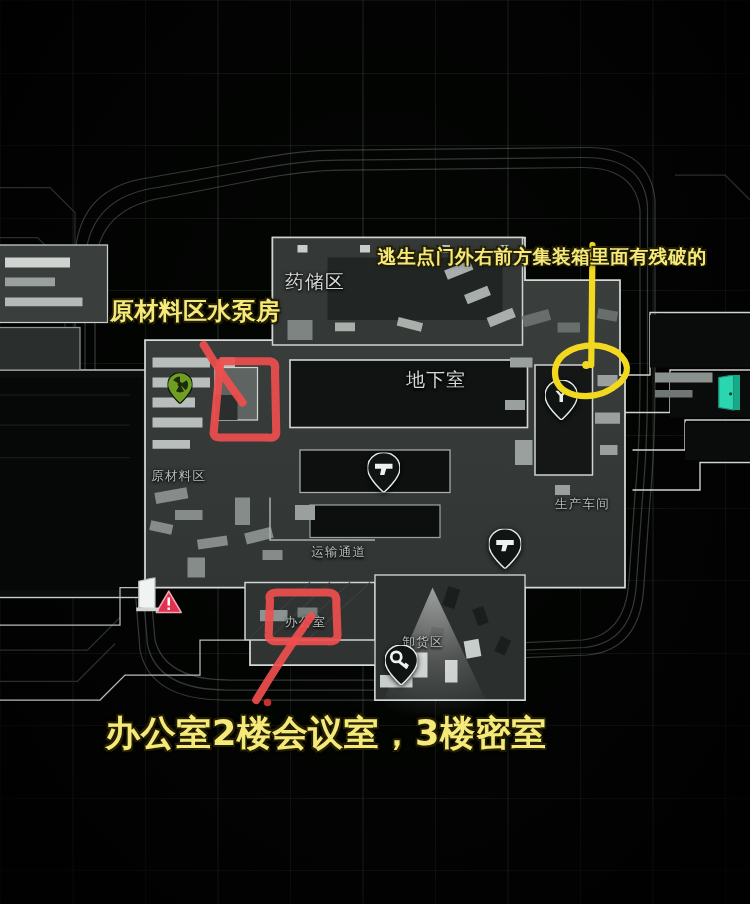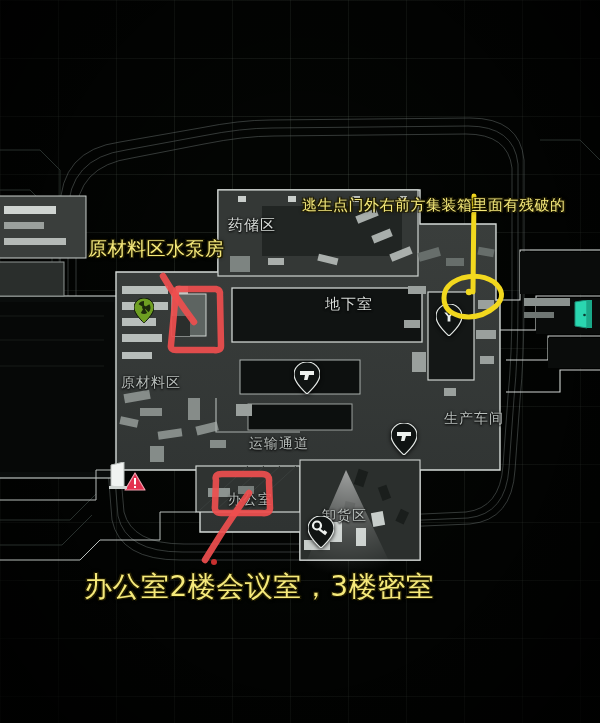--- a/index.html
+++ b/index.html
@@ -24,41 +24,41 @@
 
   
   #map-layer { position:absolute; inset:0; }
 
   
   .room-label{
     position:absolute; color:#d7dbd8; font-size:15px; letter-spacing:1px;
     text-shadow:0 0 3px #000,0 1px 2px #000; white-space:nowrap;
     pointer-events:none;
   }
-  .room-label.dim{ color:#b9bfbc; font-size:14px; }
+  .room-label.dim{ color:#b9bfbc; font-size:10px; }
 
   
   .pin{
     position:absolute; width:26px; height:32px;
   }
   .pin svg{ display:block; filter:drop-shadow(0 1px 2px rgba(0,0,0,.9)); }
 
   .door-marker{
     position:absolute; width:22px; height:30px;
   }
 
   .warn-marker{ position:absolute; width:22px; height:20px; }
 
   .rad-marker{ position:absolute; width:20px; height:25px; }
 
   
   #annotation-layer{ position:absolute; inset:0; pointer-events:none; }
 
   .anno-text{
-    position:absolute; white-space:nowrap; font-weight:normal;
+    position:absolute; white-space:nowrap; font-weight:bold;
     color:#f5e97a;
     text-shadow:
       -1.4px -1.4px 0 #241f00, 1.4px -1.4px 0 #241f00,
       -1.4px  1.4px 0 #241f00, 1.4px  1.4px 0 #241f00,
        0 0 4px rgba(0,0,0,.9);
     letter-spacing:.5px;
   }
   #anno-text-escape{ left:302px; top:196px; font-size:15px; }
   #anno-text-pump{ left:88px;  top:236px; font-size:19px;text-align:center; }
   #anno-text-office{ left:84px; top:568px; font-size:28px; }
@@ -234,21 +234,21 @@
 
   <g>
     <path d="M346,470 L300,576 L396,576 Z" fill="url(#coneGrad)"></path>
   </g>
 </svg>
 
 <div class="room-label" style="left:228px;top:216px">药储区</div>
 <div class="room-label" style="left:325px;top:295px">地下室</div>
 <div class="room-label dim" style="left:121px;top:374px">原材料区</div>
 <div class="room-label dim" style="left:249px;top:435px">运输通道</div>
-<div class="room-label dim" style="left:444px;top:410px">生产车间</div>
+<div class="room-label dim" style="left:444px;top:396px">生产车间</div>
 <div class="room-label dim" style="left:228px;top:491px">办公室</div>
 <div class="room-label dim" style="left:322px;top:507px">卸货区</div>
 
 <div class="rad-marker" style="left:134px;top:298px">
   <svg width="20" height="25" viewBox="0 0 20 25">
     <path d="M10,0 C15.5,0 20,4.4 20,9.8 C20,16 10,25 10,25 C10,25 0,16 0,9.8 C0,4.4 4.5,0 10,0 Z" fill="#6e9e22" stroke="#0c120a" stroke-width="1"></path>
     <g fill="#1d2a0c">
       <circle cx="10" cy="9.5" r="1.9"></circle>
       <path d="M10,9.5 L4.6,6.2 A6.4,6.4 0 0 1 10,3.1 Z"></path>
       <path d="M10,9.5 L15.4,6.2 A6.4,6.4 0 0 1 14.6,14.2 Z" transform="rotate(0 10 9.5)"></path>

